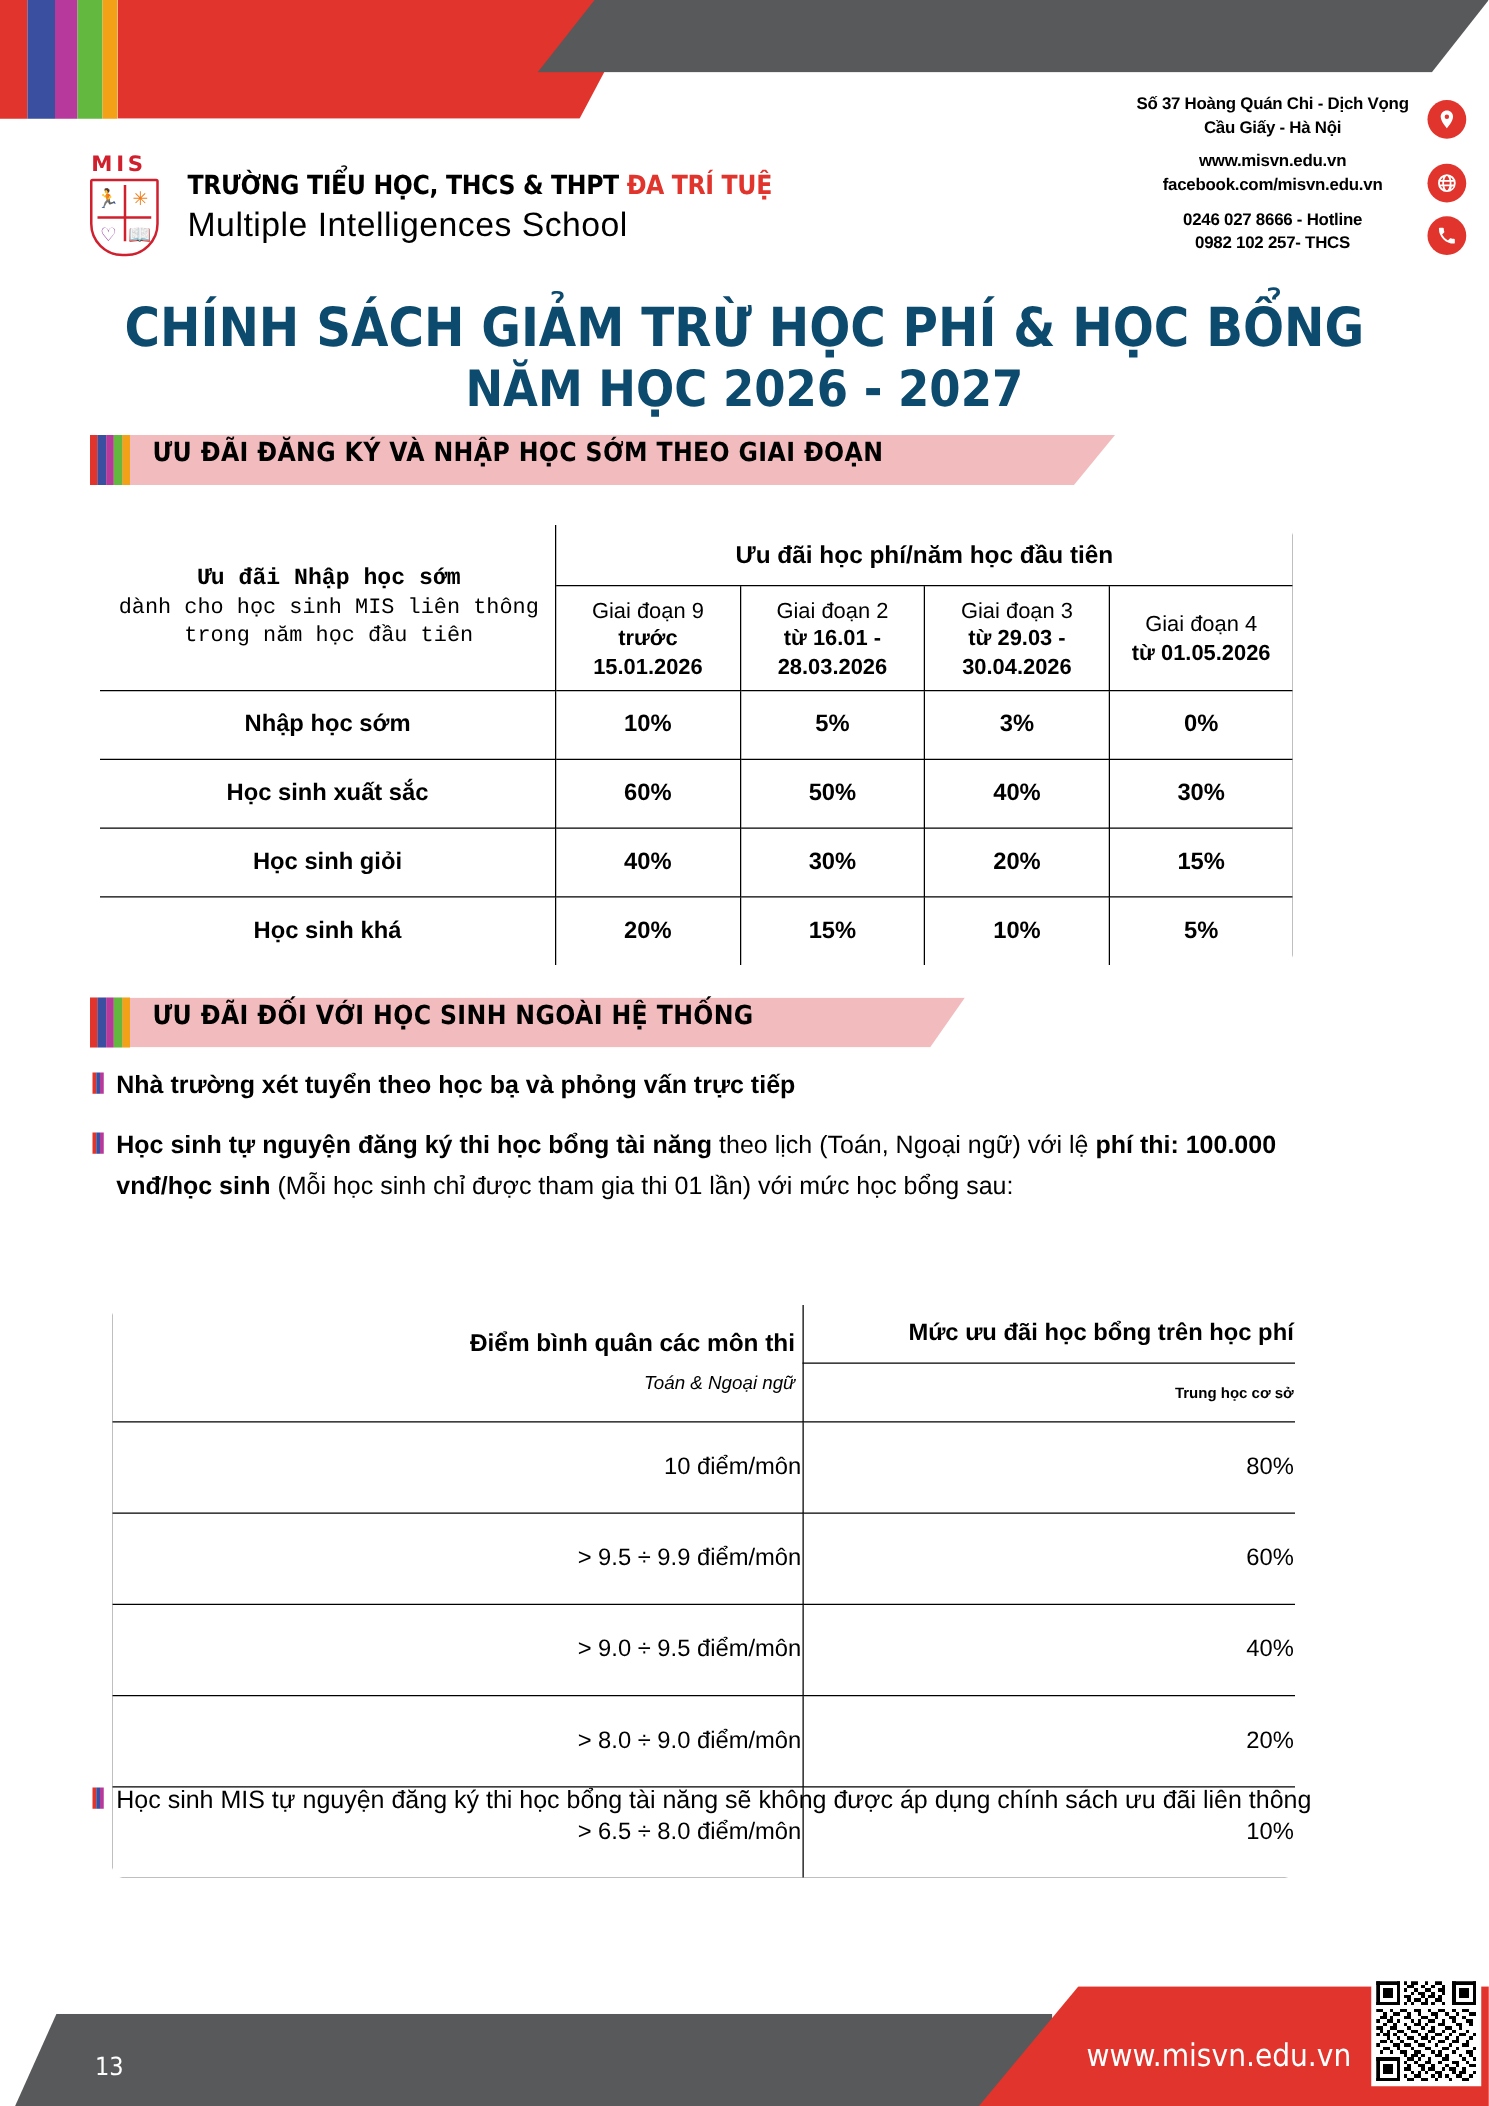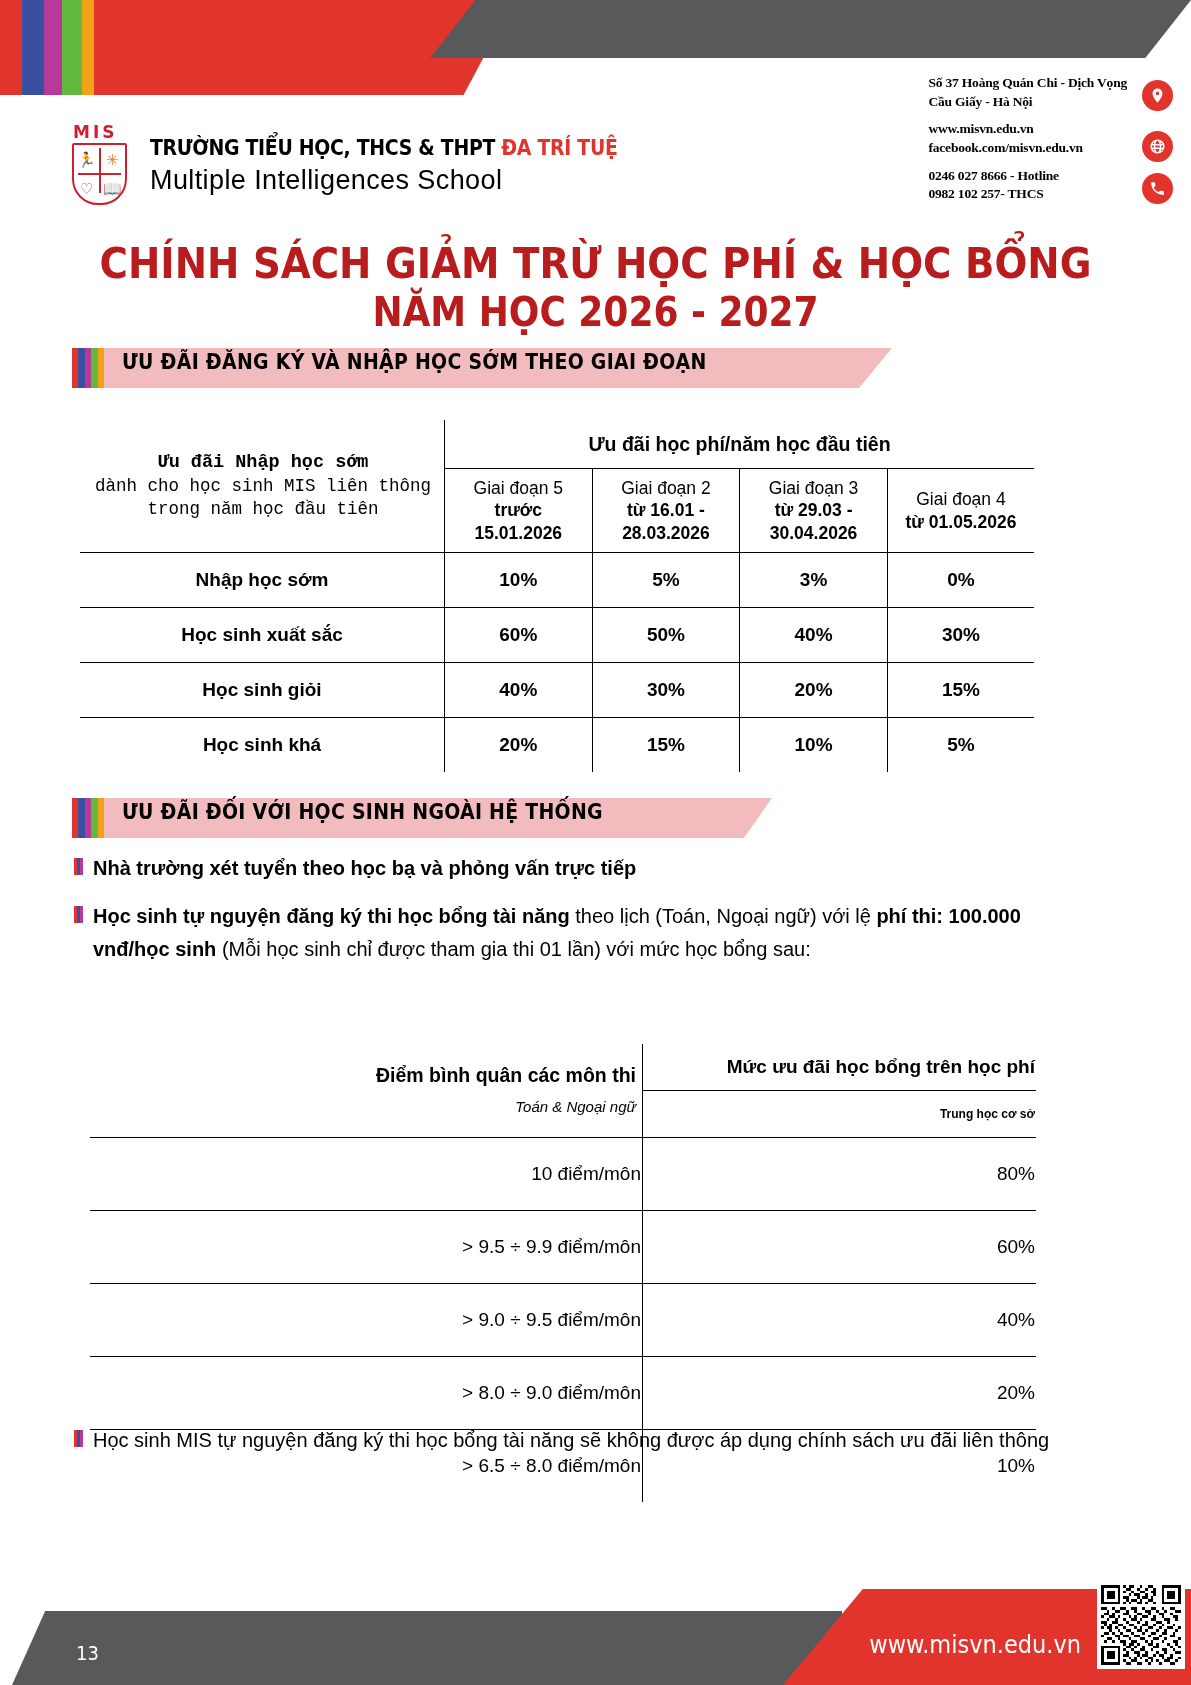--- a/index.html
+++ b/index.html
@@ -27,22 +27,22 @@
   }
   .gray-shape{
     position:absolute;left:430px;top:0;width:761px;height:58px;
     background:#58595b;
     clip-path:polygon(6% 0,100% 0,94% 100%,0 100%);
   }
 
   
   .contact{
     position:absolute;right:64px;top:74px;
-    text-align:left;
-    font-family:Liberation Serif, serif;
+    text-align:center;
+    font-family:Liberation Sans, sans-serif;
     font-size:13.5px;font-weight:700;line-height:1.38;
     letter-spacing:-0.2px;
   }
   .contact .grp{margin-bottom:9px;}
   .contact .grp:last-child{margin-bottom:0;}
   .cicon{
     position:absolute;right:18px;
     width:31px;height:31px;border-radius:50%;
     background:#e0342c;color:#fff;
     display:flex;align-items:center;justify-content:center;
@@ -81,21 +81,21 @@
   }
   .school-line1 .rd{color:#e0342c;}
   .school-line2{
     font-size:27px;font-weight:400;margin-top:5px;letter-spacing:0.4px;
     font-family:"Liberation Sans","DejaVu Sans",sans-serif;
   }
 
   
   .title{
     position:absolute;left:0;right:0;top:238px;text-align:center;
-    color:#b91c1c;font-weight:900;font-size:43px;letter-spacing:0px;
+    color:#0c4a6e;font-weight:900;font-size:43px;letter-spacing:0px;
     font-family:"DejaVu Sans Condensed","Liberation Sans",sans-serif;
     line-height:1.18;
   }
   .title .l2{font-size:40px;}
 
   
   .banner{position:absolute;height:40px;}
   .banner .bg{
     position:absolute;left:0;top:0;height:40px;
     background:#f2bcbe;
@@ -265,21 +265,21 @@
         <tr>
       <td rowspan="2" class="hdr-left" style="width:338px;">
         <b>Ưu đãi Nhập học sớm</b><br>
         <span>dành cho học sinh MIS liên thông</span><br>
         <span>trong năm học đầu tiên</span>
       </td>
       <td colspan="4" class="hdr-span">Ưu đãi học phí/năm học đầu tiên</td>
     </tr>
     <tr>
       <td class="stage">
-        <span>Giai đoạn 5</span><br>
+        <span>Giai đoạn 9</span><br>
         <span class="b">trước</span><br>
         <span class="b">15.01.2026</span>
       </td>
       <td class="stage">
         <span>Giai đoạn 2</span><br>
         <span class="b">từ 16.01 -</span><br>
         <span class="b">28.03.2026</span>
       </td>
       <td class="stage">
         <span>Giai đoạn 3</span><br>

